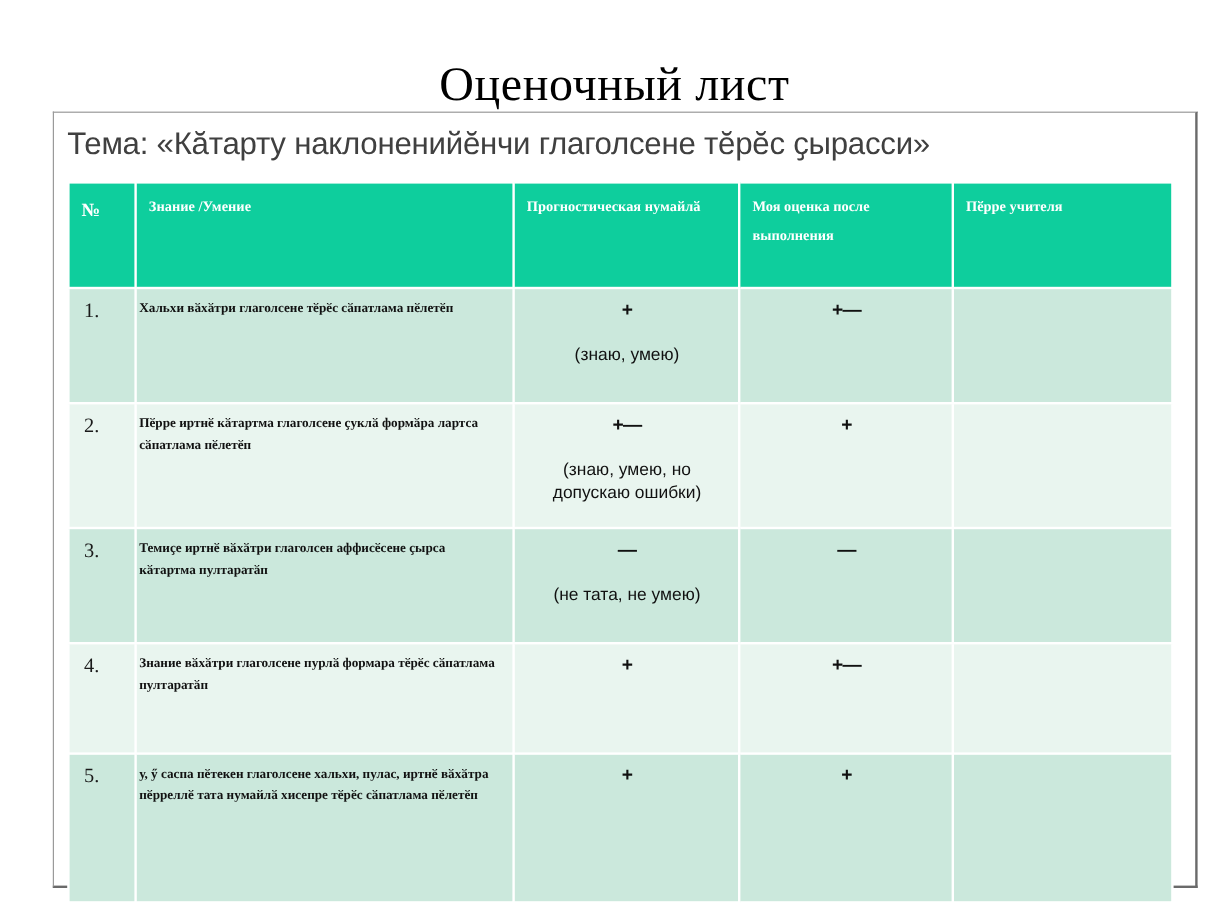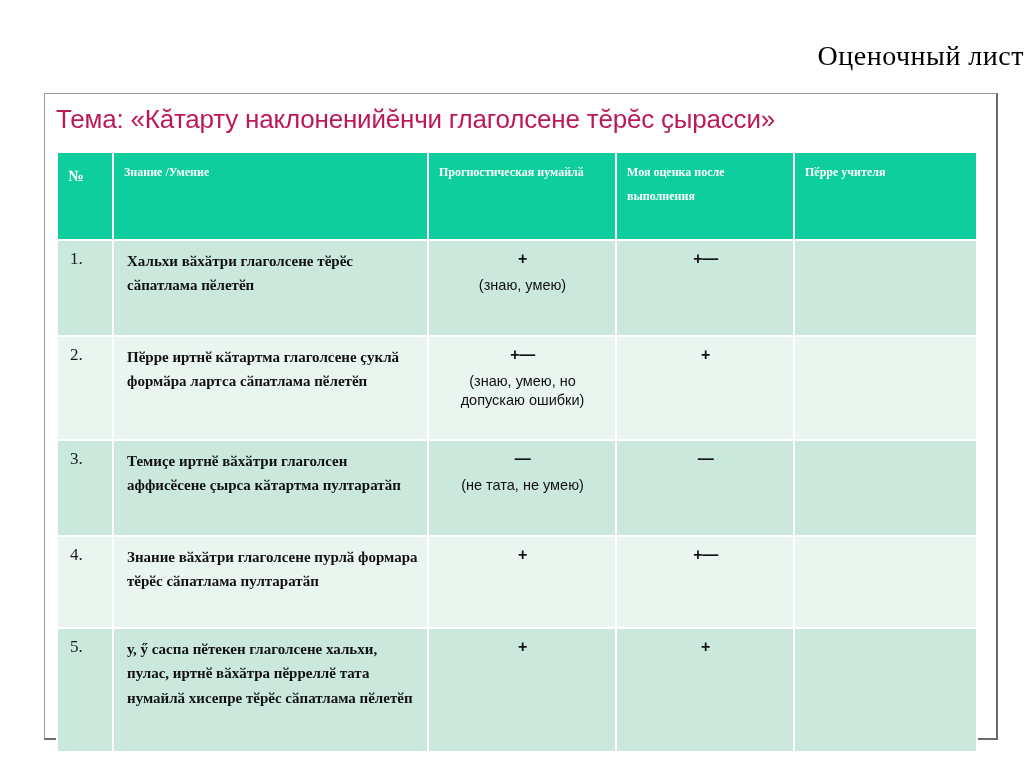--- a/index.html
+++ b/index.html
@@ -14,23 +14,23 @@
     overflow: hidden;
     font-family: "Liberation Sans", sans-serif;
   }
 
   
   .slide-title {
     position: absolute;
     left: 0;
     top: 22px;
     width: 1024px;
-    text-align: right;
-    font-family: "Liberation Serif", serif;
-    font-size: 28px;
+    text-align: center;
+    font-family: "Liberation Serif", serif;
+    font-size: 40px;
     font-weight: normal;
     color: #000000;
     letter-spacing: 0.5px;
     line-height: 1.05;
   }
 
   
   .content-frame {
     position: absolute;
     left: 44px;
@@ -47,21 +47,21 @@
   }
 
   
   .topic-line {
     position: absolute;
     left: 56px;
     top: 104px;
     width: 930px;
     font-family: "Liberation Sans", sans-serif;
     font-size: 26px;
-    color: #be185d;
+    color: #404040;
     white-space: nowrap;
     letter-spacing: -0.2px;
   }
 
   
   .assessment-table {
     position: absolute;
     left: 56px;
     top: 151px;
     width: 920px;
@@ -104,26 +104,26 @@
     font-family: "Liberation Serif", serif;
     font-size: 17px;
     font-weight: normal;
     color: #1a1a1a;
     text-align: left;
     padding-left: 12px;
     padding-top: 8px;
   }
   td.cell-skill {
     font-family: "Liberation Serif", serif;
-    font-size: 15px;
+    font-size: 11px;
     font-weight: bold;
     color: #111111;
     line-height: 1.62;
     padding-top: 8px;
-    padding-left: 13px;
+    padding-left: 2px;
   }
   td.cell-mark {
     text-align: center;
     font-family: "Liberation Sans", sans-serif;
     font-size: 15px;
     color: #111111;
     padding-top: 9px;
   }
   .mark-symbol {
     display: block;
@@ -132,21 +132,21 @@
     font-weight: bold;
     line-height: 1.15;
     letter-spacing: -0.5px;
   }
   .mark-note {
     display: block;
     font-family: "Liberation Sans", sans-serif;
     font-size: 14.5px;
     font-weight: normal;
     line-height: 1.28;
-    margin-top: 8px;
+    margin-top: 19px;
   }
   .mark-note:empty { display: none; }
 
   
   tr.r1 td { height: 96px; }
   tr.r2 td { height: 104px; }
   tr.r3 td { height: 96px; }
   tr.r4 td { height: 92px; }
   tr.r5 td { height: 124px; }
 </style>

